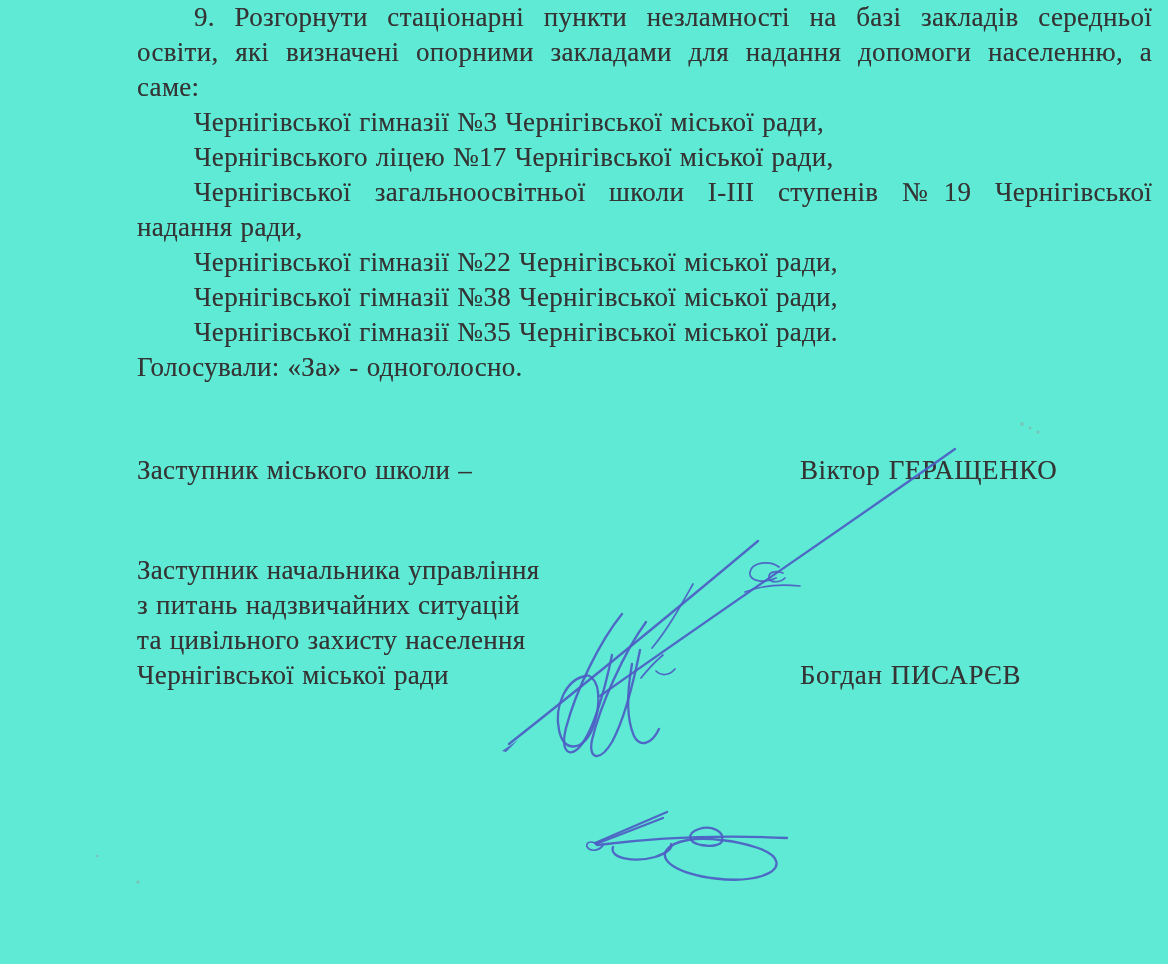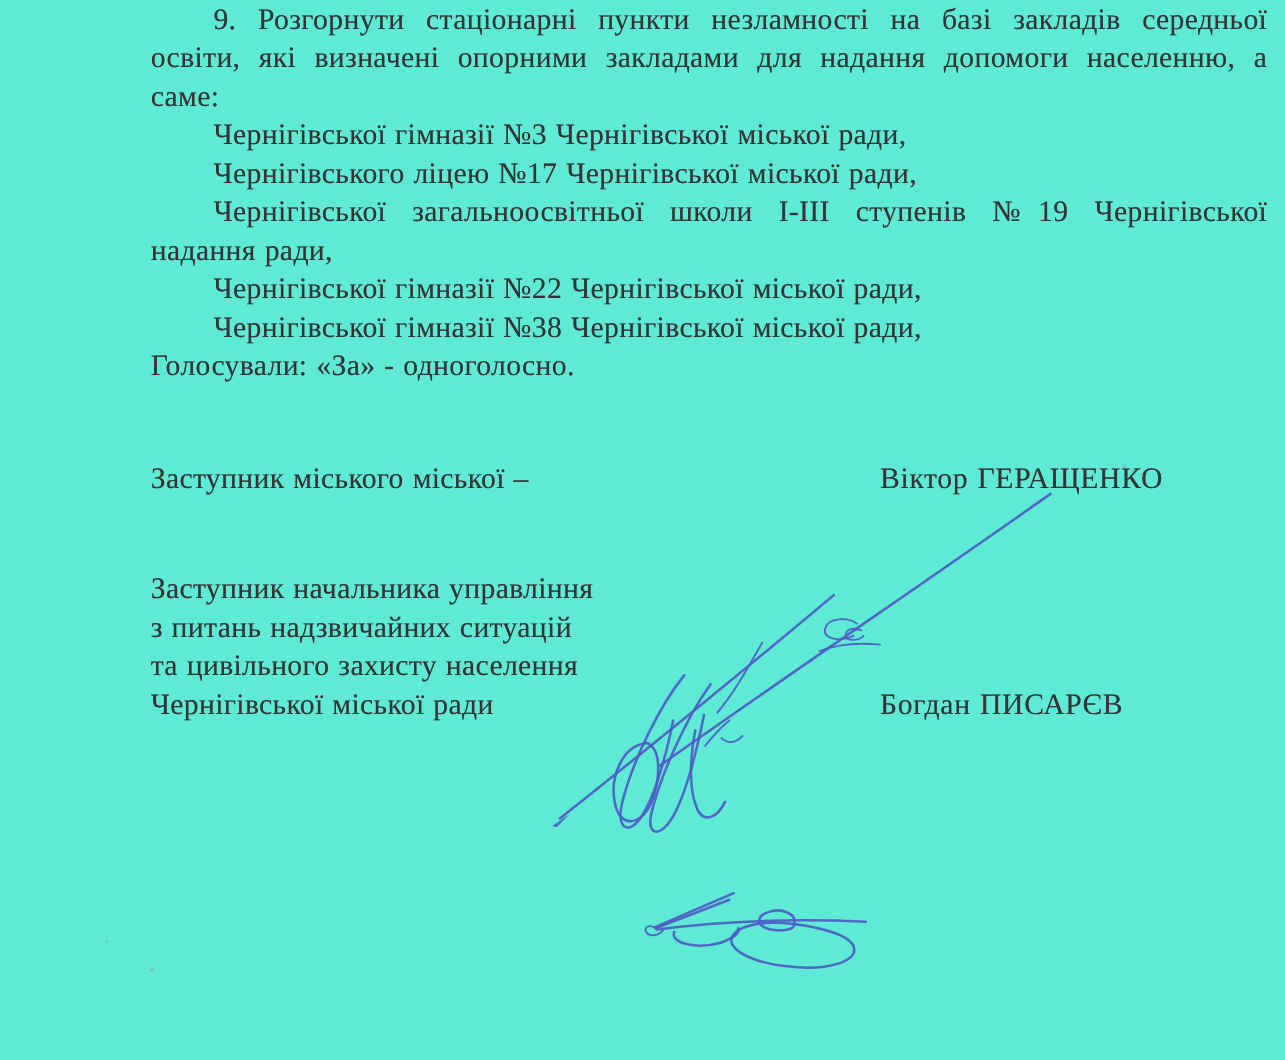--- a/index.html
+++ b/index.html
@@ -61,27 +61,28 @@
     <p class="stretch">освіти, які визначені опорними закладами для надання допомоги населенню, а</p>
     <p>саме:</p>
 
     <div>
       <p class="indent">Чернігівської гімназії №3 Чернігівської міської ради,</p>
       <p class="indent">Чернігівського ліцею №17 Чернігівської міської ради,</p>
       <p class="indent stretch">Чернігівської загальноосвітньої школи І-ІІІ ступенів №19 Чернігівської</p>
       <p>надання ради,</p>
       <p class="indent">Чернігівської гімназії №22 Чернігівської міської ради,</p>
       <p class="indent">Чернігівської гімназії №38 Чернігівської міської ради,</p>
+      <p class="indent">Чернігівської гімназії №35 Чернігівської міської ради.</p>
     </div>
 
     <p class="vote">Голосували: «За» - одноголосно.</p>
 
     <div class="sigblock sig1">
       <div>
-        <p>Заступник міського міської –</p>
+        <p>Заступник міського школи –</p>
       </div>
       <span class="sig-name">Віктор ГЕРАЩЕНКО</span>
     </div>
 
     <div class="sigblock sig2">
       <div>
         <p>Заступник начальника управління</p>
         <p>з питань надзвичайних ситуацій</p>
         <p>та цивільного захисту населення</p>
         <p>Чернігівської міської ради</p>

